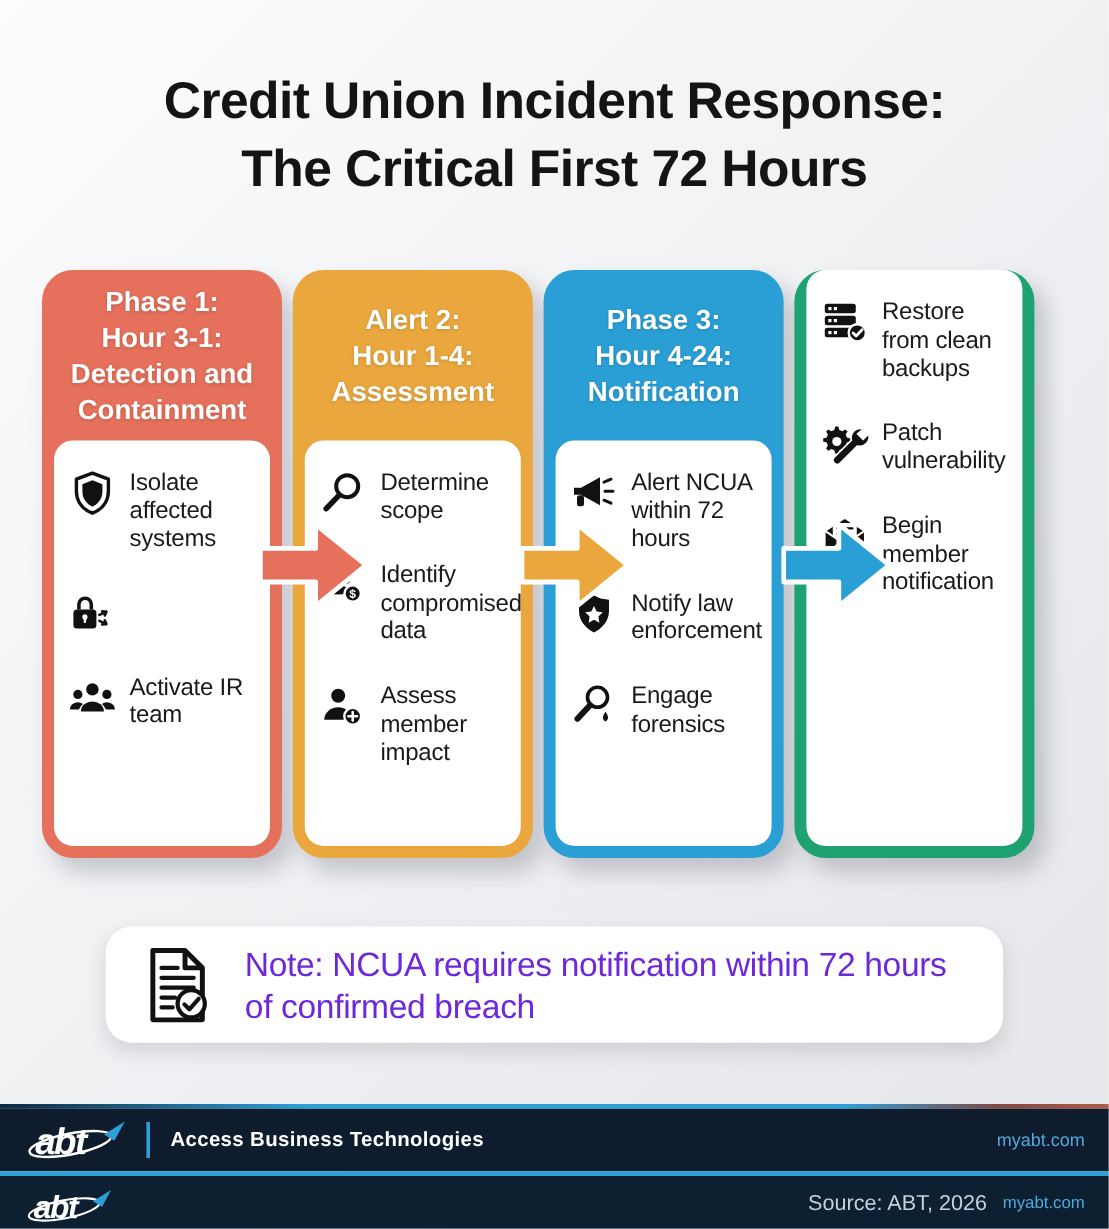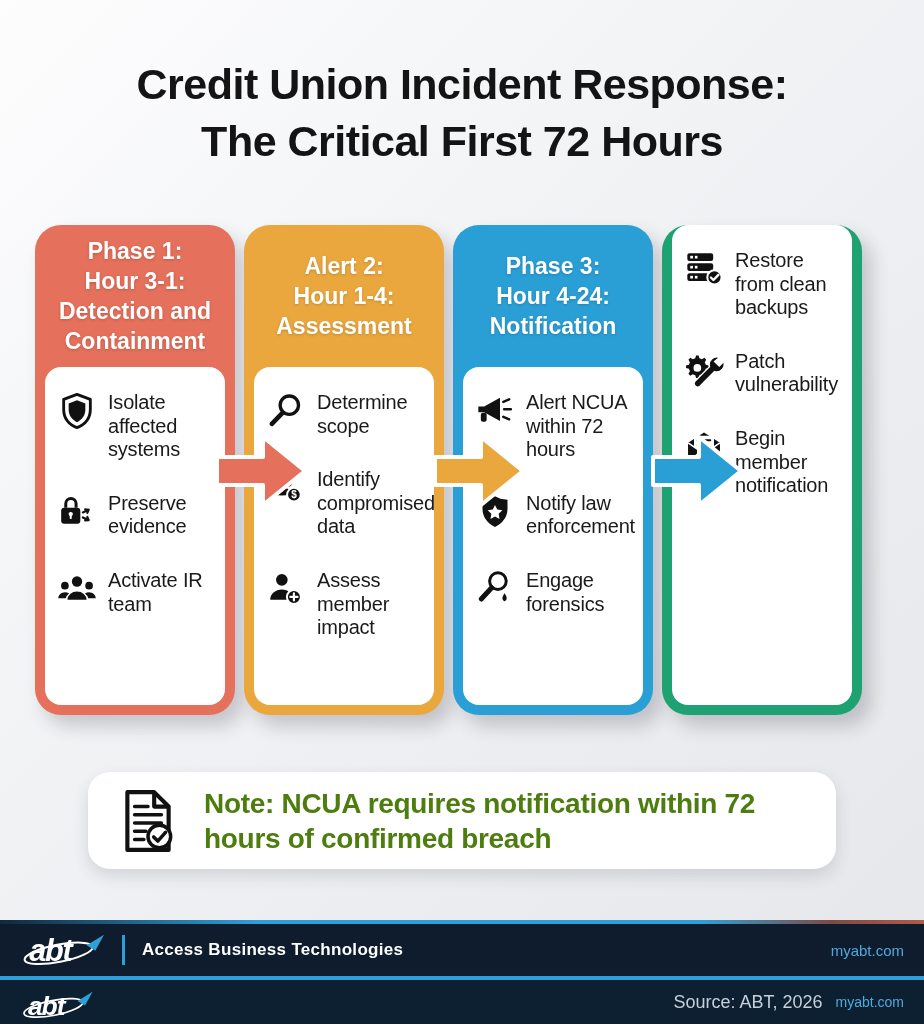--- a/index.html
+++ b/index.html
@@ -51,21 +51,21 @@
   .flow-arrow.a2 { left:398px; }
   .flow-arrow.a3 { left:616px; }
   
   .note-box {
     position:absolute; top:772px; left:88px; width:748px; height:97px;
     background:#ffffff; border-radius:22px;
     box-shadow: 0 7px 16px rgba(40,40,60,0.14);
     display:flex; align-items:center; gap:26px; padding:0 30px;
   }
   .note-icon svg { width:60px; height:66px; display:block; }
-  .note-text { font-size:28px; font-weight:bold; color:#4d7c0f; line-height:1.25; letter-spacing:-0.3px; }
+  .note-text { font-size:28px; font-weight:normal; color:#6d28d9; line-height:1.25; letter-spacing:-0.3px; }
   
   .footer-accent-line {
     position:absolute; top:920px; left:0; width:100%; height:4px;
     background: linear-gradient(90deg, #10293f 0%, #2F9FD8 28%, #2F9FD8 76%, #7e4a44 90%, #b05c49 100%);
   }
   .footer-bar {
     position:absolute; top:924px; left:0; width:100%; height:52px;
     background:#0E1C2D; display:flex; align-items:center; padding:0 20px;
   }
   .logo-divider { width:3px; height:30px; background:#2F9FD8; margin:0 17px 0 14px; }
@@ -114,21 +114,20 @@
           <span class="icon">
             <svg viewBox="0 0 48 48">
                 <rect x="5" y="19" width="23" height="19" rx="3.5" fill="#111"></rect>
                 <path d="M10.5 19 v-5 a6.2 6.2 0 0 1 12.4 0 v5" fill="none" stroke="#111" stroke-width="3.6"></path>
                 <circle cx="16.5" cy="26.5" r="2.6" fill="#fff"></circle>
                 <rect x="15.3" y="27" width="2.4" height="5.5" rx="1" fill="#fff"></rect>
                 <path d="M31 24.5 l7 -3.2 m0 0 l-4.2 -0.4 m4.2 0.4 l-1.6 3.8" fill="none" stroke="#111" stroke-width="2.6" stroke-linecap="round"></path>
                 <path d="M31 30.5 l7 3.2 m0 0 l-4.2 0.4 m4.2 -0.4 l-1.6 -3.8" fill="none" stroke="#111" stroke-width="2.6" stroke-linecap="round"></path>
               </svg>
           </span>
-          <span class="item-label">Preserve evidence</span>
         </div>
         <div class="item">
           <span class="icon">
             <svg viewBox="0 0 48 48">
                 <circle cx="24" cy="15" r="6.2" fill="#111"></circle>
                 <path d="M12.5 37 a11.5 10 0 0 1 23 0 z" fill="#111"></path>
                 <circle cx="9.5" cy="20" r="4.6" fill="#111"></circle>
                 <path d="M1.5 35 a8 7.5 0 0 1 13 -5.5 a13 12 0 0 0 -4 5.5 z" fill="#111"></path>
                 <circle cx="38.5" cy="20" r="4.6" fill="#111"></circle>
                 <path d="M46.5 35 a8 7.5 0 0 0 -13 -5.5 a13 12 0 0 1 4 5.5 z" fill="#111"></path>

